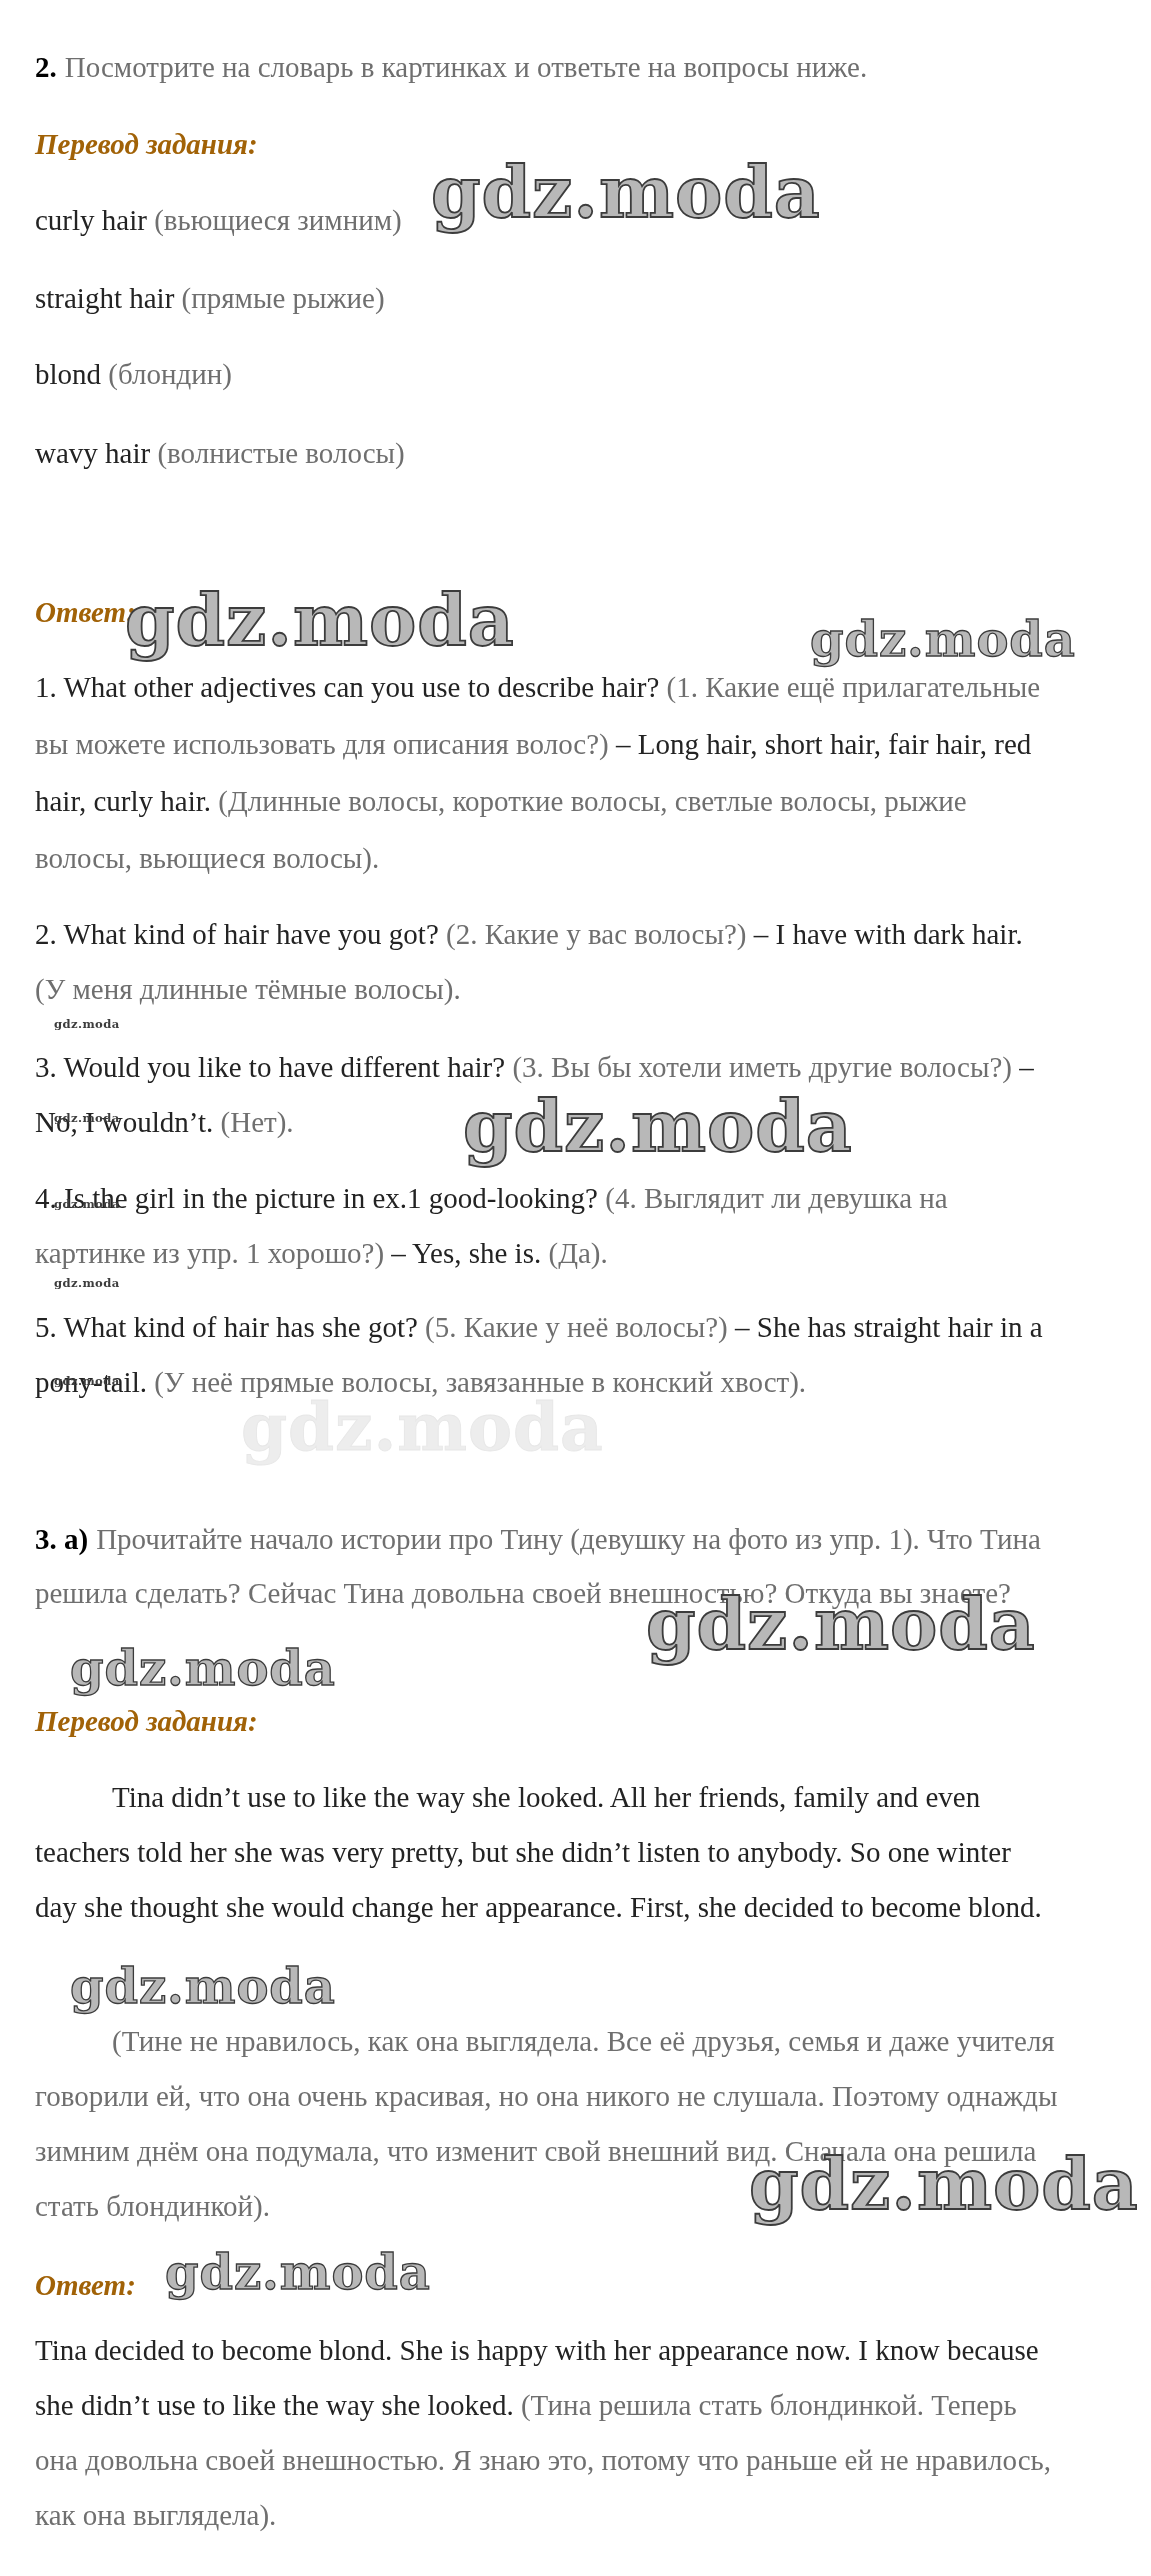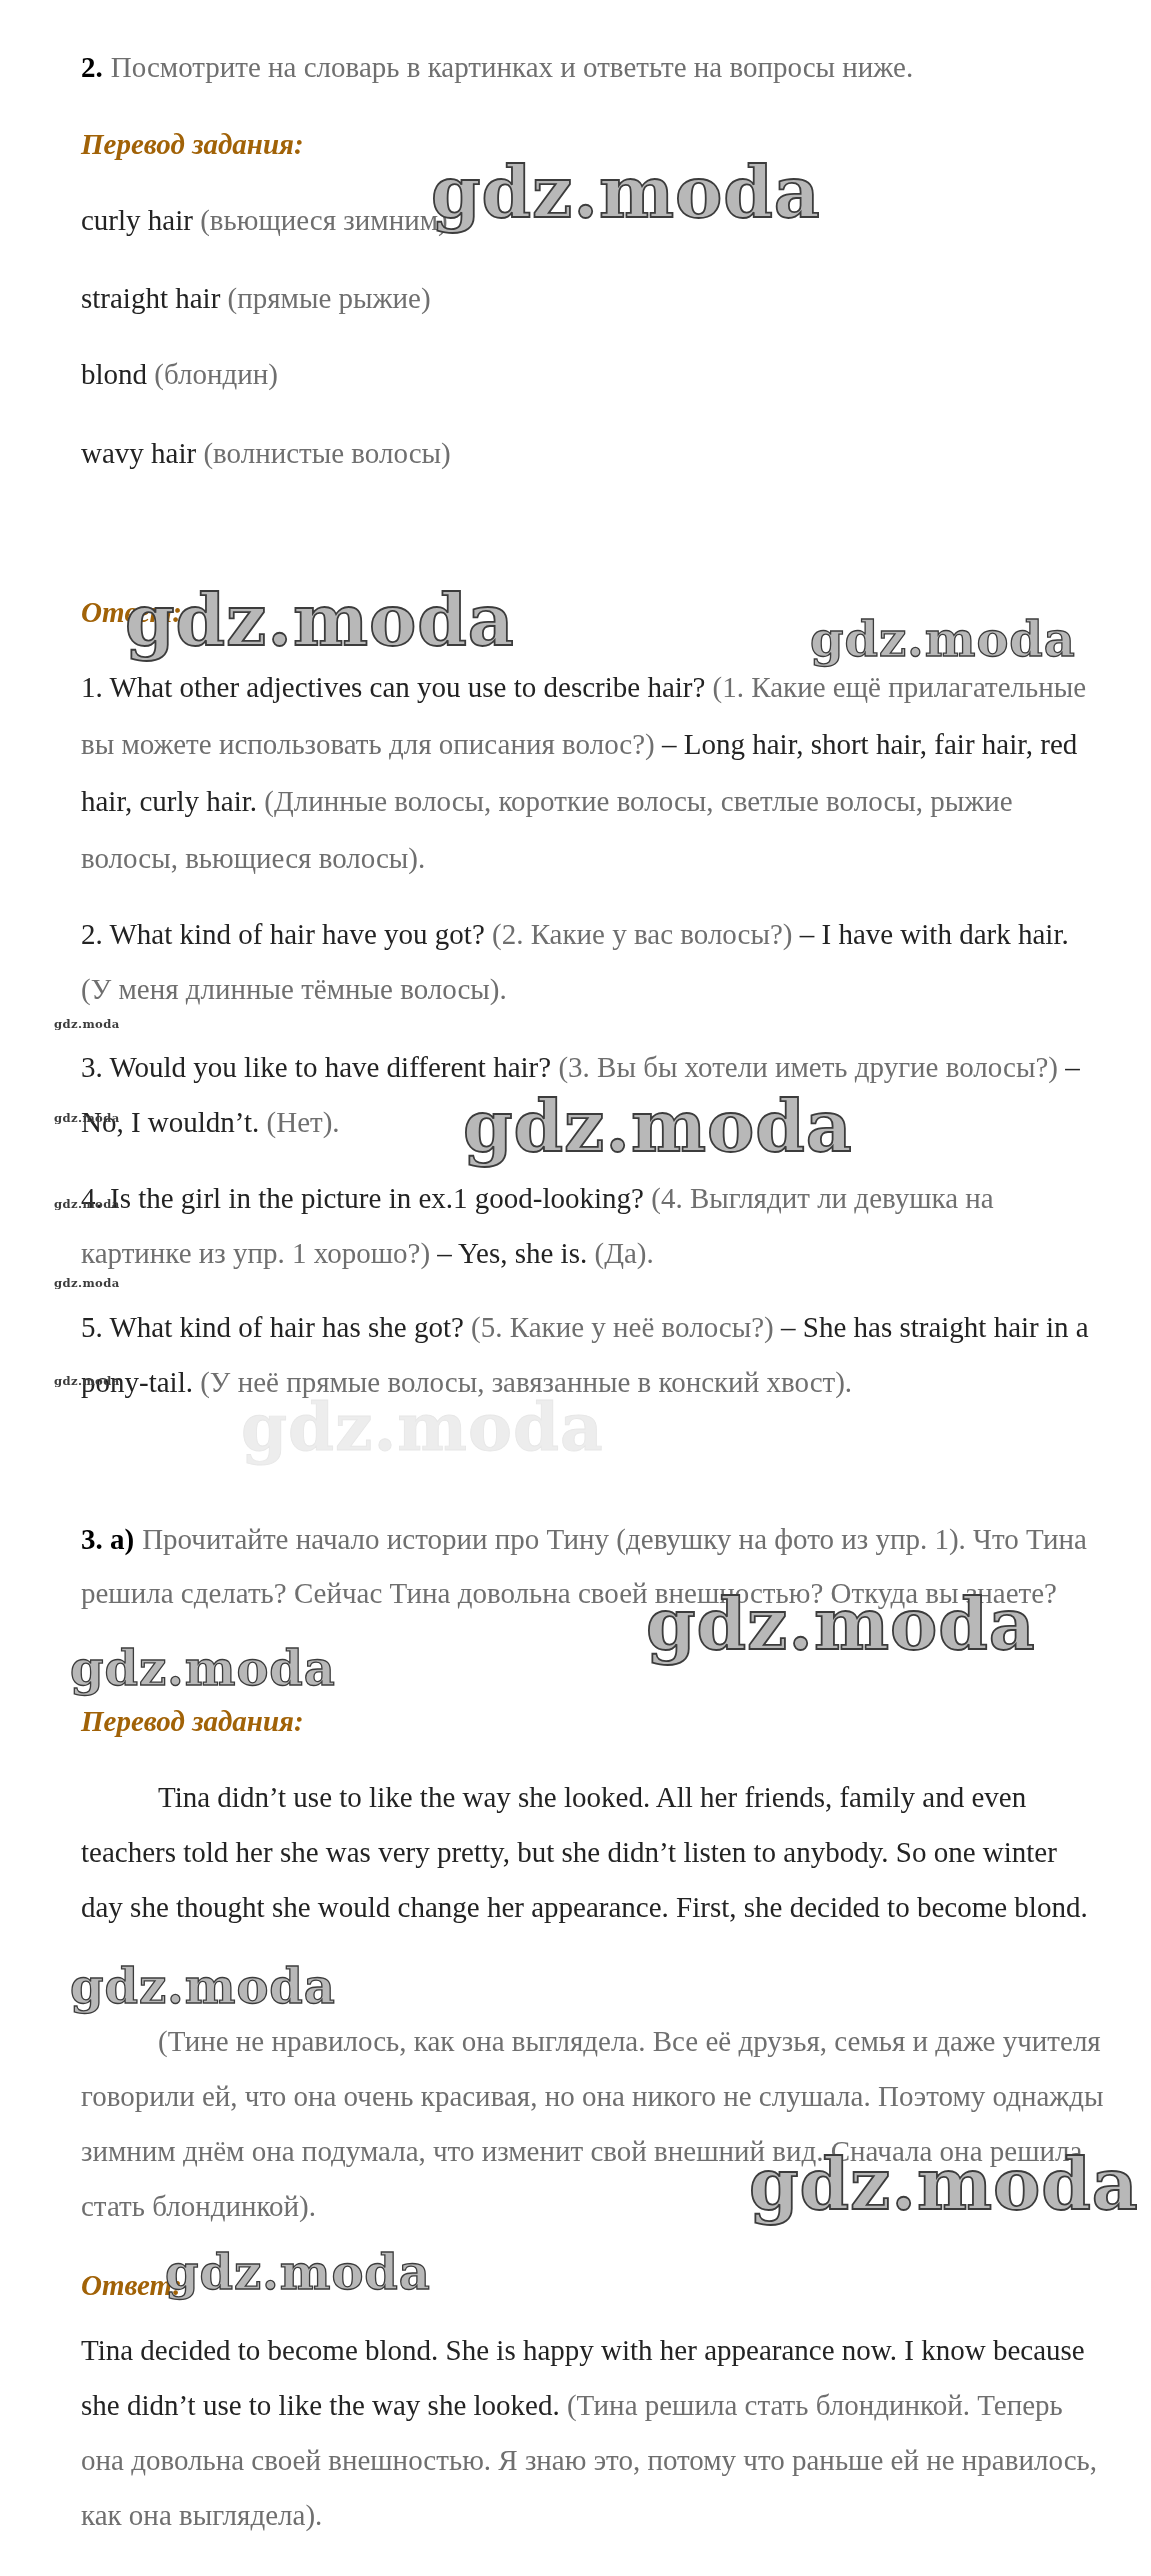--- a/index.html
+++ b/index.html
@@ -5,21 +5,21 @@
   html,body{margin:0;padding:0;background:#ffffff;}
   .page{
     position:relative;
     width:1152px;height:2576px;
     background:#ffffff;
     font-family:"Liberation Serif",serif;
     font-size:29px;
     color:#232323;
     overflow:hidden;
   }
-  .blk{position:absolute;left:35px;width:1024px;line-height:55px;margin-left:46px;}
+  .blk{position:absolute;left:35px;width:1024px;line-height:55px;}
   .lh64{line-height:57px;}
   .lh60{line-height:54px;}
   .num{font-weight:bold;color:#000;margin-right:8px;}
   .en{color:#232323;}
   .ru{color:#6f6f6f;}
   .lbl{font-weight:bold;color:#a16207;font-style:italic;}
   .ind{text-indent:77px;}
   .wm{
     position:absolute;
     font-family:"DejaVu Serif",serif;

